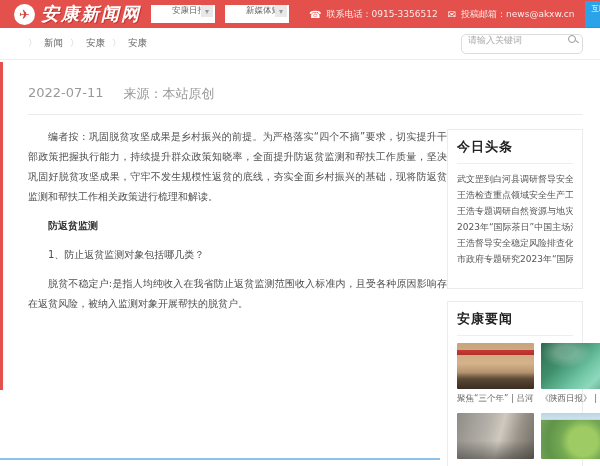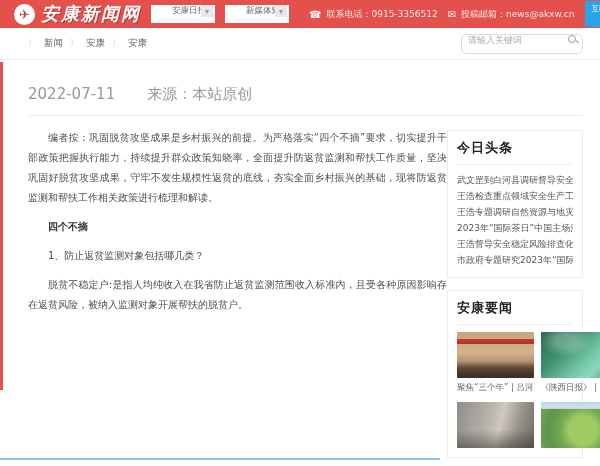--- a/index.html
+++ b/index.html
@@ -57,31 +57,31 @@
     font-family:"DejaVu Sans","Liberation Sans",sans-serif; background:transparent;
   }
   .search-box input::placeholder { color:#aaa; }
   .mag { position:relative; width:8px; height:8px; border:1.4px solid #999; border-radius:50%; flex:0 0 auto; }
   .mag::after { content:''; position:absolute; width:4px; height:1.4px; background:#999; right:-3.5px; bottom:-1px; transform:rotate(40deg); }
   
   .content { padding:12px 17px 0 28px; }
   .art-title {
     width:556px; font-size:17px; font-weight:bold; color:#3b3b3b; line-height:1.5;
   }
-  .art-meta { margin-top:13px; display:flex; gap:32px; font-size:15px; color:#999; }
+  .art-meta { margin-top:13px; display:flex; gap:20px; font-size:13px; color:#999; }
   .meta-hr { border:none; border-top:1px solid #ebebeb; margin:11px 0 0; }
   .cols { display:flex; margin-top:2px; }
   .main-col { width:424px; padding-top:10px; }
   .main-col p {
     font-size:10px; color:#4f4f4f; line-height:20px; text-indent:2em; margin-bottom:9px;
     text-align:justify;
   }
   .main-col p.bold-head { font-weight:bold; color:#333; }
   .sidebar { width:136px; margin-left:auto; padding-top:12px; }
-  .side-box { border:1px solid #ececec; padding:8px 9px 9px; margin-bottom:12px; background:#fff; }
+  .side-box { border:1px solid #ececec; padding:8px 9px 21px; margin-bottom:12px; background:#fff; }
   .side-title {
     font-family:"DejaVu Serif","Liberation Serif",serif; font-weight:bold;
     font-size:13px; color:#222; letter-spacing:1px; padding-bottom:7px;
     border-bottom:1px solid #eee; margin-bottom:7px;
   }
   .hl {
     font-size:9px; color:#555; line-height:16px; white-space:nowrap;
     overflow:hidden; cursor:pointer;
   }
   .news-grid { display:grid; grid-template-columns:1fr 1fr; column-gap:7px; row-gap:8px; }
@@ -170,21 +170,21 @@
     <div class="art-meta">
       <span>2022-07-11</span>
       <span>来源：本站原创</span>
     </div>
     <hr class="meta-hr">
 
     <div class="cols">
 
       <div class="main-col">
         <p>编者按：巩固脱贫攻坚成果是乡村振兴的前提。为严格落实“四个不摘”要求，切实提升干部政策把握执行能力，持续提升群众政策知晓率，全面提升防返贫监测和帮扶工作质量，坚决巩固好脱贫攻坚成果，守牢不发生规模性返贫的底线，夯实全面乡村振兴的基础，现将防返贫监测和帮扶工作相关政策进行梳理和解读。</p>
-        <p class="bold-head">四个不摘</p>
+        <p class="bold-head">防返贫监测</p>
         <p>1、防止返贫监测对象包括哪几类？</p>
         <p>脱贫不稳定户:是指人均纯收入在我省防止返贫监测范围收入标准内，且受各种原因影响存在返贫风险，被纳入监测对象开展帮扶的脱贫户。</p>
 
       </div>
 
       <div class="sidebar">
         <div class="side-box">
           <div class="side-title">今日头条</div>
           <div class="hl">武文罡到白河县调研督导安全稳定等工作</div>
           <div class="hl">王浩检查重点领域安全生产工作</div>

